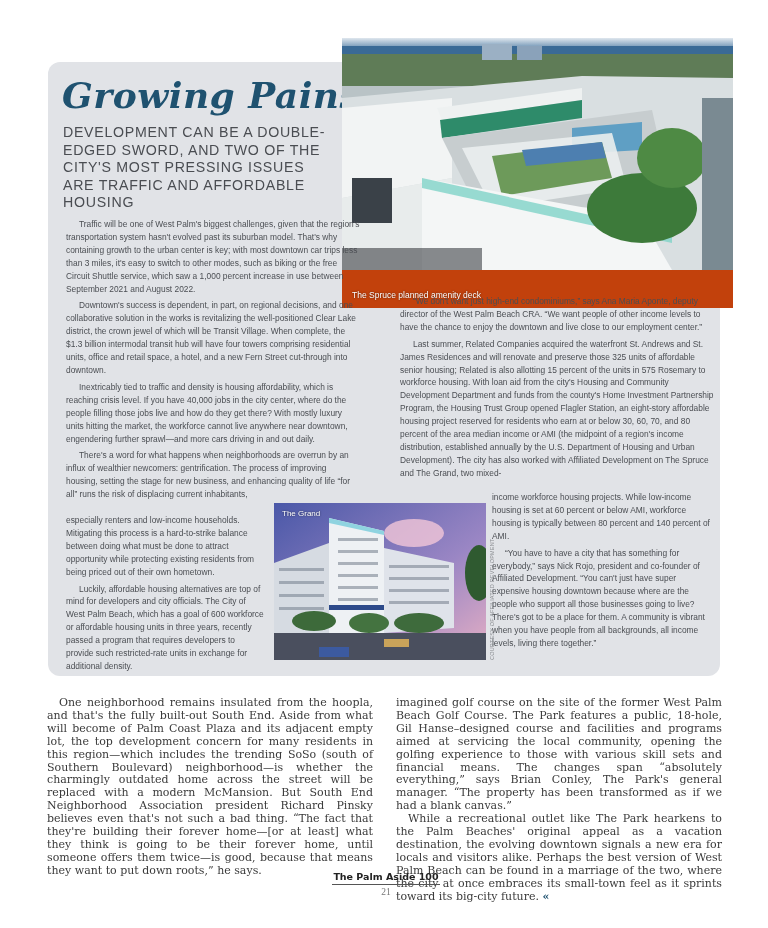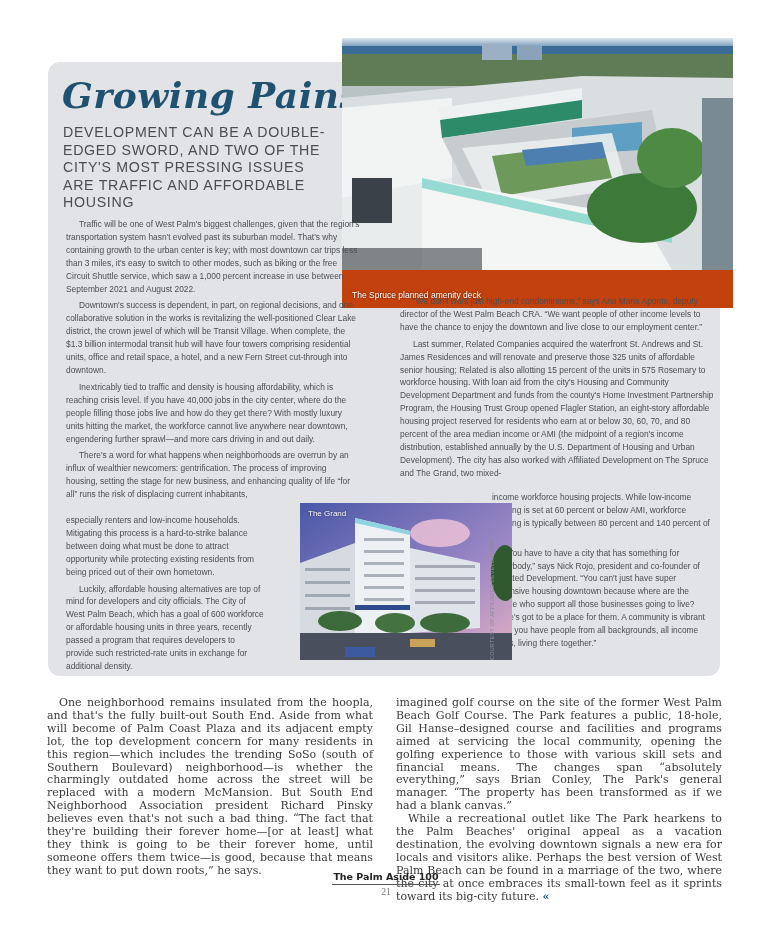--- a/index.html
+++ b/index.html
@@ -11,21 +11,21 @@
   .photo-top svg{display:block;}
   .cap{position:absolute;color:#fff;font-family:"Liberation Sans",sans-serif;font-size:8.5px;text-shadow:0 0 2px rgba(0,0,0,.6);}
   .cap-spruce{left:10px;bottom:8px;}
   .cap-grand{left:8px;top:6px;font-size:8px;}
   .body-sans{font-family:"Liberation Sans",sans-serif;font-size:8.4px;line-height:12.9px;color:#4b4e53;margin:0;}
   .body-sans p{margin:4px;text-indent:13px;}
   .col-a{position:absolute;left:62px;top:214px;width:302px;}
   .col-a2{position:absolute;left:62px;top:510px;width:206px;}
   .col-b{position:absolute;left:396px;top:291px;width:322px;}
   .col-b2{position:absolute;left:488px;top:487px;width:230px;}
-  .photo-grand{position:absolute;left:274px;top:503px;width:212px;height:157px;overflow:hidden;background:#15803d;margin-left:26px;}
+  .photo-grand{position:absolute;left:274px;top:503px;width:212px;height:157px;overflow:hidden;background:#15803d;}
   .credit{position:absolute;left:489px;top:660px;transform:rotate(-90deg);transform-origin:left top;font-family:"Liberation Sans",sans-serif;font-size:5.5px;letter-spacing:0.2px;color:#8b8e92;white-space:nowrap;text-transform:uppercase;}
   .body-serif{font-family:"DejaVu Serif",serif;font-size:11px;line-height:12.9px;color:#3a3a3a;text-align:justify;margin:0;}
   .body-serif p{margin:0;text-indent:12px;}
   .serif-l{position:absolute;left:47px;top:697px;width:326px;}
   .serif-r{position:absolute;left:396px;top:697px;width:326px;}
   .serif-r p.first{text-indent:0;}
   .endmark{color:#1f5270;font-weight:bold;}
   .footer-pub{position:absolute;left:332px;top:871px;width:108px;text-align:center;font-family:"DejaVu Sans",sans-serif;font-weight:bold;font-size:9.5px;color:#222;padding-bottom:2px;border-bottom:1px solid #555;}
   .footer-page{position:absolute;left:332px;top:887px;width:108px;text-align:center;font-family:Liberation Serif, serif;font-size:9.5px;color:#777;}
 </style>

